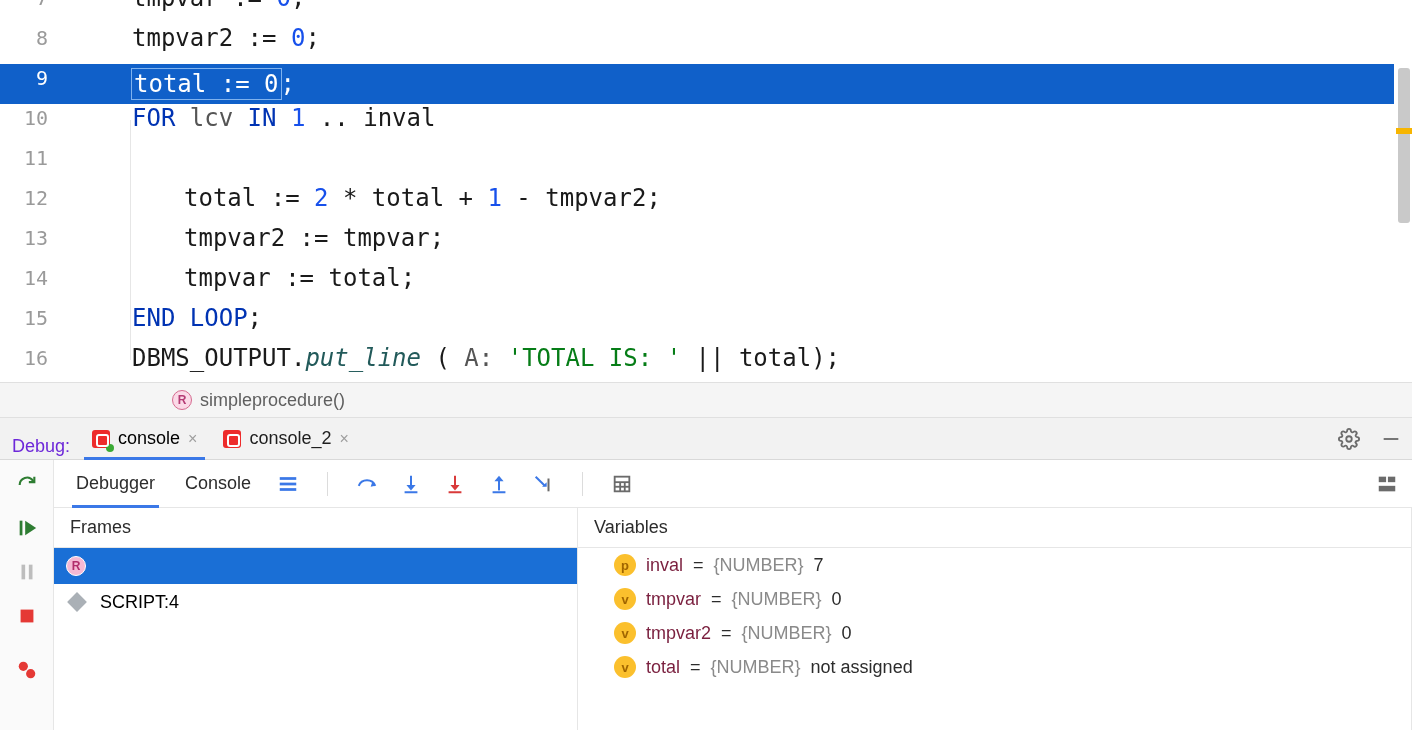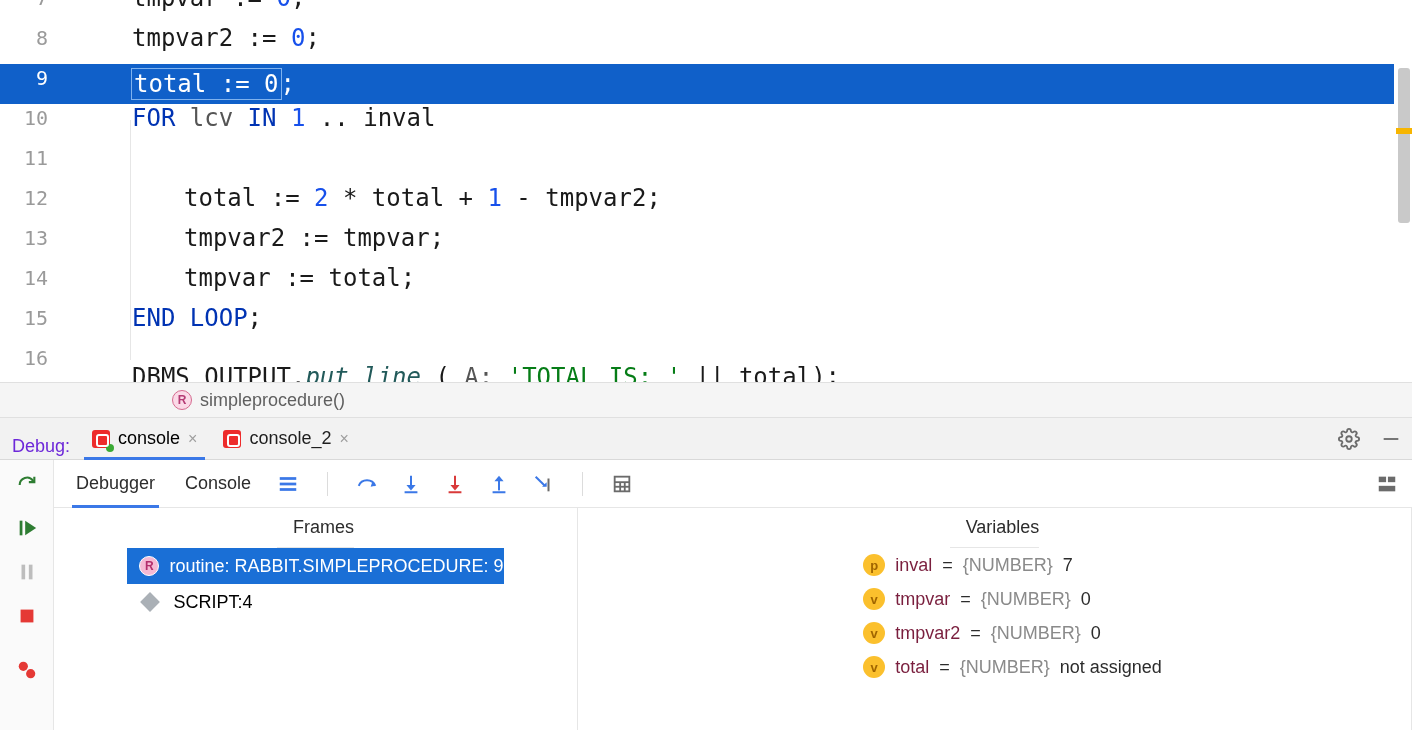--- a/index.html
+++ b/index.html
@@ -39,21 +39,21 @@
       background: #1060c9; color: #fff;
       left: -60px; padding-left: 132px; right: 0;
     }
     .line .kw { color: #0033b3; }
     .line .kw-num { color: #1750eb; }
     .line .kw-it { color: #225a5a; font-style: italic; }
     .line .par { color: #555; }
     .line .str { color: #067d17; }
     .line.cur .box { outline: 1px solid #7fb2ee; padding: 1px 2px; }
     .gutter .ln.cur { color: #fff; z-index: 2;}
-    .line.partial { overflow: hidden; margin-top: 19px; }
+    .line.partial { overflow: hidden; }
     .vguide {
       position: absolute; top: 120px; left: 130px; width: 1px; height: 240px;
       background: #e6e6e6;
     }
     .scroll-track {
       position: absolute; right: 0; top: 0; width: 16px; height: 100%;
       background: transparent;
     }
     .scroll-thumb {
       position: absolute; right: 2px; top: 68px; width: 12px; height: 155px;
@@ -129,21 +129,21 @@
       height:48px; border-bottom:1px solid #e6e6e6; display:flex; align-items:center;
       padding-left: 18px; gap:22px; font-size:18px; color:#2c2c2c;
     }
     .sub-tabs .st { position:relative; height:100%; display:flex; align-items:center; padding:12px 4px; }
     .sub-tabs .st.active::after { content:""; position:absolute; left:0;right:0;bottom:-1px;height:3px;background:#3b78e7; }
     .sub-tabs .sep { width:1px; height:24px; background:#dcdcdc; margin:0 6px; }
     .sub-tabs .ico { width:22px; height:22px; color:#3b78e7; display:flex; align-items:center; justify-content:center;}
     .sub-tabs .ico.gray { color:#6b6b6b; }
     .sub-tabs .spacer { flex:1; }
     .panels { flex:1; display:flex; }
-    .panel { flex:0 0 524px; border-right:1px solid #e6e6e6; display:flex; flex-direction:column;align-items:center; }
+    .panel { flex:0 0 524px; border-right:1px solid #e6e6e6; display:flex; flex-direction:column; }
     .panel.vars { flex:1; }
     .panel-title {
       height:40px; display:flex; align-items:center; padding-left:16px;
       font-size:18px; color:#2c2c2c; border-bottom:1px solid #e6e6e6;
     }
     .panel-body { flex:1; overflow:auto; }
     .frame-row {
       height:36px; display:flex; align-items:center; padding-left:12px; gap:10px;
       font-size:18px;
     }
@@ -339,21 +339,20 @@
           </svg>
       </span>
     </div>
 
     <div class="panels">
       <div class="panel">
         <div class="panel-title">Frames</div>
         <div class="panel-body" id="frames-body">
             <div class="frame-row sel">
               <span class="badge-r">R</span>
-              <span>routine: RABBIT.SIMPLEPROCEDURE: 9</span>
             </div>
             <div class="frame-row">
               <span class="diamond"></span>
               <span>SCRIPT:4</span>
             </div>
           </div>
       </div>
       <div class="panel vars">
         <div class="panel-title">Variables</div>
         <div class="panel-body" id="vars-body">

